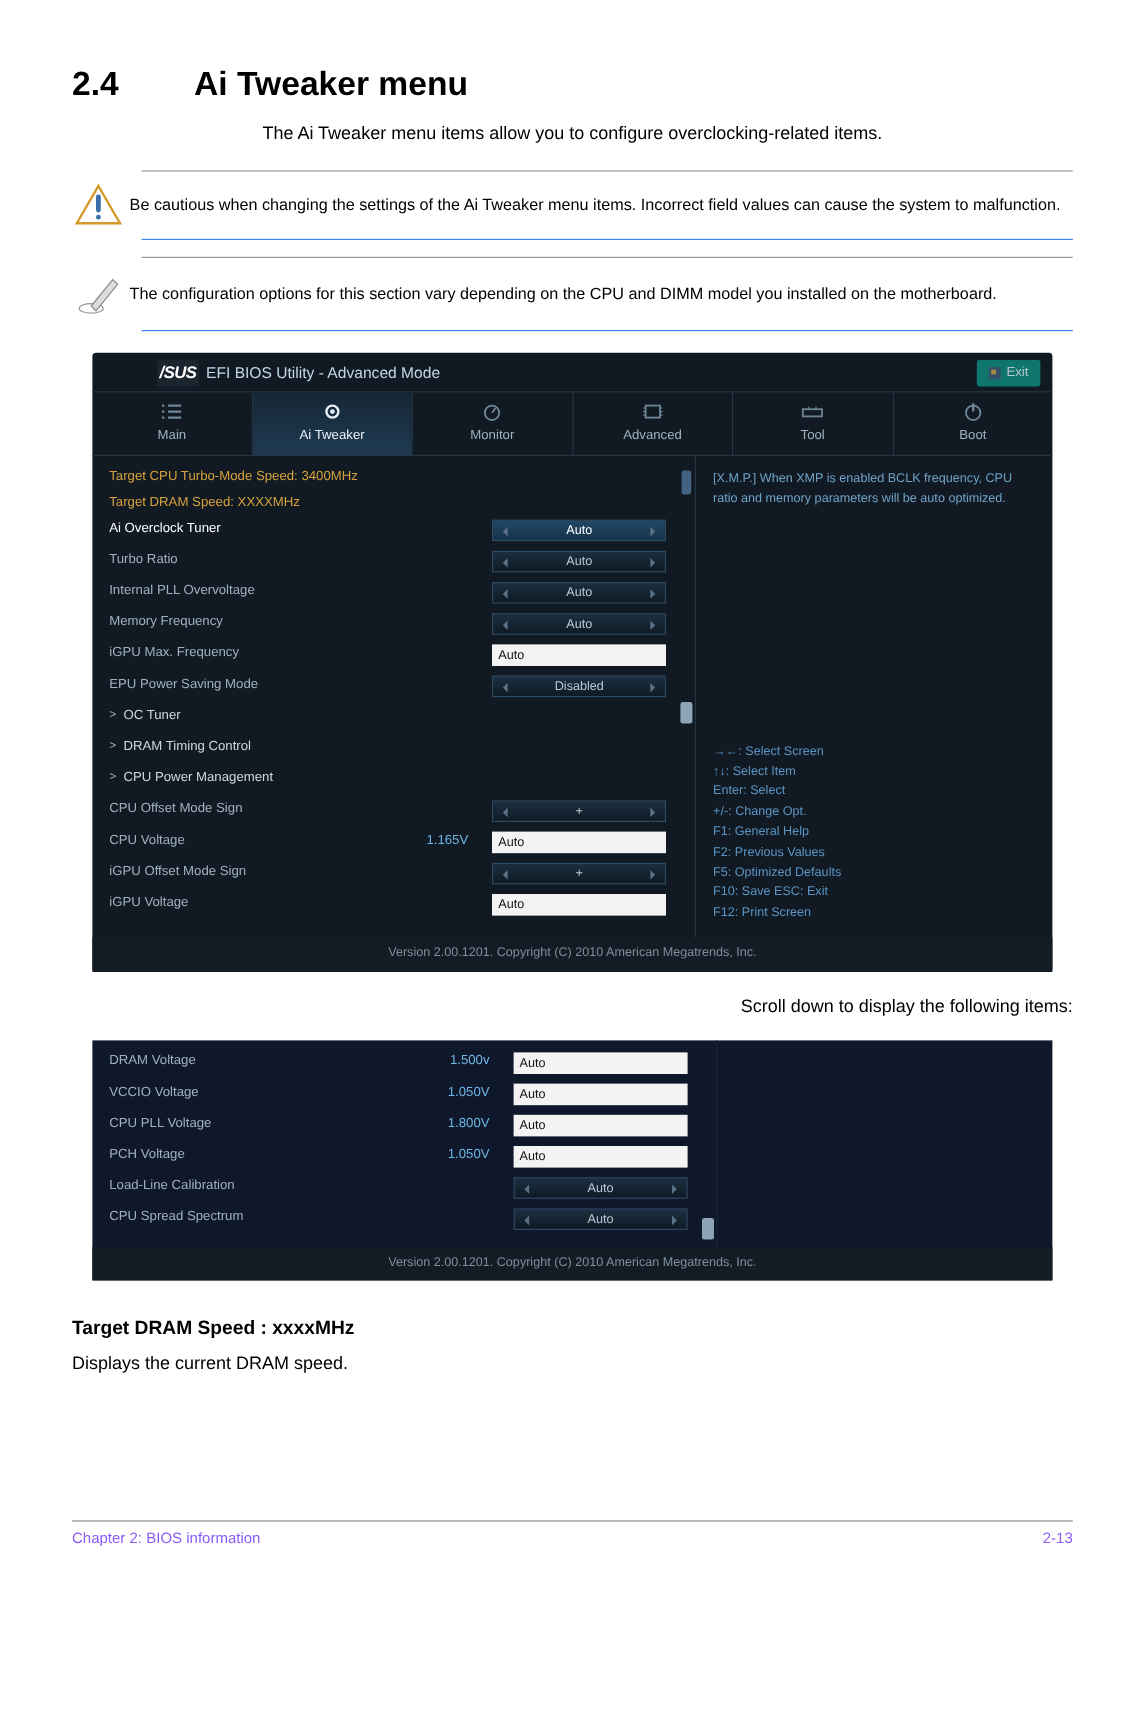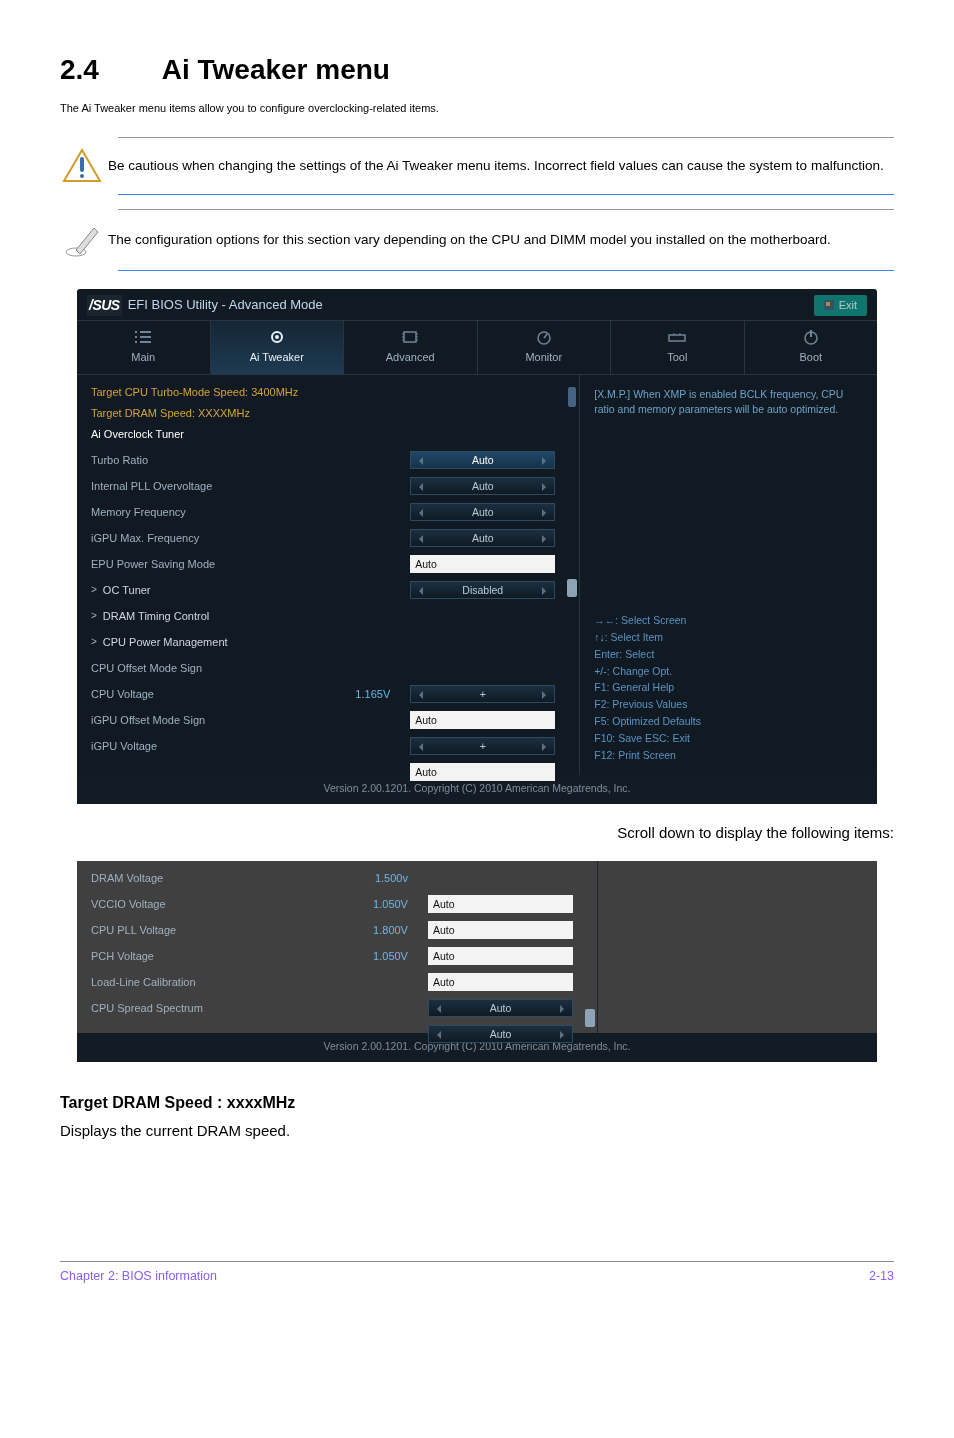--- a/index.html
+++ b/index.html
@@ -8,38 +8,39 @@
     color: #000;
     background: #fff;
     width: 954px;
     margin: 0 auto;
     padding: 50px 60px;
     font-size: 14px;
     line-height: 1.4;
   }
   h1 { font-size: 28px; font-weight: bold; margin-bottom: 12px; }
   h1 .num { display: inline-block; width: 95px; }
-  .lead { font-size: 11px; margin-bottom: 20px; }
+  .lead { font-size: 15px; margin-bottom: 20px; text-align: center; }
   .note-row { display: flex; align-items: center; border-top: 1px solid #999; border-bottom: 1px solid #3b82f6; padding: 10px 0; margin: 14px 0 14px 58px; }
   .note-icon { width: 46px; flex-shrink: 0; margin-left: -56px; }
   .note-text { font-size: 13.5px; line-height: 1.45; }
   .warn-icon svg, .pen-icon svg { display: block; }
 
   
   .bios {
     width: 800px;
     margin: 18px auto;
     background: #111a22;
     border-radius: 3px;
     color: #c8d0d8;
     font-size: 11px;
   }
   .bios .titlebar {
     display: flex; align-items: center; justify-content: space-between;
     padding: 6px 10px 4px 10px;
+    margin-left: 44px;
   }
   .bios .titlebar .left { display: flex; align-items: center; gap: 6px; }
   .logo { font-weight: bold; font-style: italic; color: #fff; background: #1a2530; padding: 1px 2px; font-size: 14px; letter-spacing: -0.5px; }
   .title-text { color: #c0d6e8; font-size: 13px; }
   .exit-btn { display: flex; align-items: center; gap: 5px; background: #0f766e; padding: 3px 10px; border-radius: 2px; color: #b9c4cd; font-size: 11px; }
   .exit-btn .sq { width: 10px; height: 10px; background: #37506a; display: inline-block; position: relative; }
   .exit-btn .sq::after { content: ""; position: absolute; left: 2px; top: 2px; width: 4px; height: 4px; background: #a78b45; }
 
   .tabs { display: flex; border-top: 1px solid #273542; border-bottom: 1px solid #273542; }
   .tabs .tab {
@@ -58,21 +59,21 @@
   .bios-right { flex: 1.1; padding: 12px 14px; border-left: 1px solid #273542; font-size: 10.5px; color: #6fa2c8; line-height: 1.5; display: flex; flex-direction: column; }
   .help-top { flex: 0 0 auto; min-height: 150px; }
   .help-bottom { margin-top: auto; color: #5a94c4; line-height: 1.6; }
 
   .info-line { color: #d7a23c; font-size: 11px; margin-bottom: 6px; }
   .row { display: flex; height: 26px; }
   .row .label { flex: 1; color: #9fb1c1; font-size: 11px; }
   .row.highlight .label { color: #fff; }
   .row.sub .label { color: #cfd8e0; }
   .row .chev { color: #9fb1c1; margin-right: 6px; font-size: 10px; }
-  .control { width: 145px; margin-top: 24px; }
+  .control { width: 145px; }
 
   .dropdown {
     height: 18px; line-height: 18px;
     background: linear-gradient(#1c2f40, #0f1a24);
     border: 1px solid #2d4a63;
     color: #b9c9d6;
     display: flex; align-items: center; justify-content: center;
     position: relative;
     font-size: 10.5px;
   }
@@ -95,21 +96,21 @@
   .scrollcol { width: 14px; display: flex; flex-direction: column; align-items: center; padding: 6px 0; }
   .scroll-thumb { width: 8px; height: 20px; background: #446383; border-radius: 2px; margin-top: 6px; }
   .scroll-mid { flex: 1; }
   .scroll-handle { width: 10px; height: 18px; background: #8da4b7; border-radius: 2px; }
 
   .val-static { width: 80px; text-align: right; color: #6db6e6; font-size: 11px; padding-right: 20px; }
 
   .bios-footer { text-align: center; color: #7e8e9c; font-size: 10.5px; padding: 6px 0 8px 0; background: #131c25; }
 
   
-  .bios2 { width: 800px; margin: 18px auto 30px auto; background: #404040; font-size: 11px; color: #c8d0d8; }
+  .bios2 { width: 800px; margin: 18px auto 30px auto; background: #0f172a; font-size: 11px; color: #c8d0d8; }
   .bios2-body { display: flex; }
   .bios2-left { flex: 1.9; padding: 10px 10px 6px 14px; }
   .bios2-right { width: 14px; padding: 6px 0; display: flex; flex-direction: column; align-items: center; }
   .bios2-blank { flex: 1.1; border-left: 1px solid #1a2530; }
 
   .scroll-text { font-size: 15px; margin: 18px 0; text-align: right; }
 
   h3.sub { font-size: 16px; font-weight: bold; margin-top: 26px; margin-bottom: 6px; }
   .body-text { font-size: 15px; }
 
@@ -173,43 +174,43 @@
       <div class="label">Main</div>
     </div>
     <div class="tab active">
       <div class="ico">
         <svg width="18" height="18">
             <circle cx="9" cy="9" r="5" fill="none" stroke="currentColor" stroke-width="2"></circle>
             <circle cx="9" cy="9" r="2" fill="currentColor"></circle>
           </svg>
       </div>
       <div class="label">Ai  Tweaker</div>
+    </div>
+    <div class="tab">
+      <div class="ico">
+        <svg width="20" height="16">
+            <circle cx="10" cy="9" r="6" fill="none" stroke="currentColor" stroke-width="1.5"></circle>
+            <line x1="10" y1="9" x2="13" y2="5" stroke="currentColor" stroke-width="1.5"></line>
+          </svg>
+      </div>
+      <div class="label">Monitor</div>
     </div>
     <div class="tab">
       <div class="ico">
         <svg width="18" height="16">
             <rect x="3" y="3" width="12" height="10" fill="none" stroke="currentColor" stroke-width="1.5"></rect>
             <line x1="1" y1="5" x2="3" y2="5" stroke="currentColor"></line>
             <line x1="1" y1="8" x2="3" y2="8" stroke="currentColor"></line>
             <line x1="1" y1="11" x2="3" y2="11" stroke="currentColor"></line>
             <line x1="15" y1="5" x2="17" y2="5" stroke="currentColor"></line>
             <line x1="15" y1="8" x2="17" y2="8" stroke="currentColor"></line>
             <line x1="15" y1="11" x2="17" y2="11" stroke="currentColor"></line>
           </svg>
       </div>
       <div class="label">Advanced</div>
-    </div>
-    <div class="tab">
-      <div class="ico">
-        <svg width="20" height="16">
-            <circle cx="10" cy="9" r="6" fill="none" stroke="currentColor" stroke-width="1.5"></circle>
-            <line x1="10" y1="9" x2="13" y2="5" stroke="currentColor" stroke-width="1.5"></line>
-          </svg>
-      </div>
-      <div class="label">Monitor</div>
     </div>
     <div class="tab">
       <div class="ico">
         <svg width="20" height="14">
             <rect x="2" y="5" width="16" height="6" fill="none" stroke="currentColor" stroke-width="1.5"></rect>
             <line x1="7" y1="3" x2="7" y2="5" stroke="currentColor"></line>
             <line x1="13" y1="3" x2="13" y2="5" stroke="currentColor"></line>
           </svg>
       </div>
       <div class="label">Tool</div>

